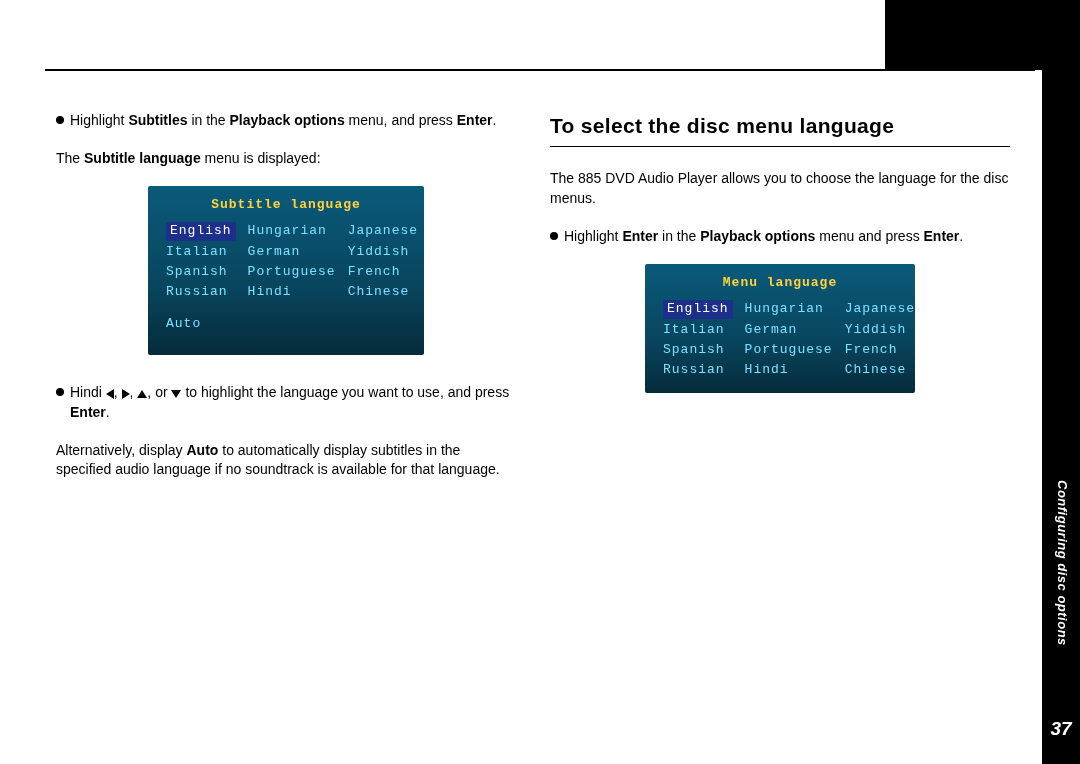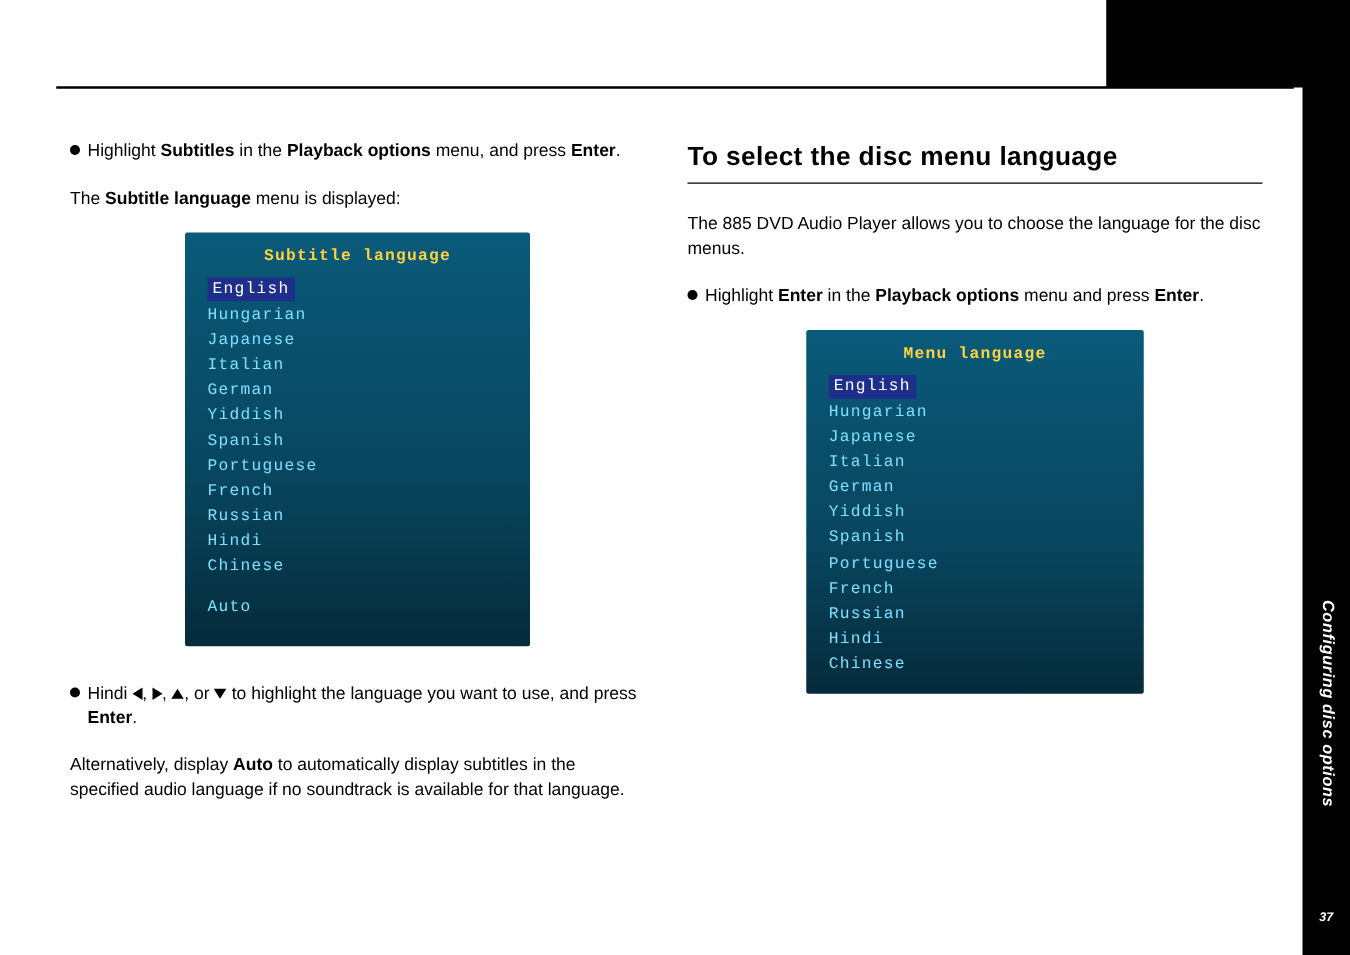--- a/index.html
+++ b/index.html
@@ -43,21 +43,21 @@
     white-space:nowrap;
     font-size:13px;
     font-style:italic;
     font-weight:bold;
     letter-spacing:0.5px;
   }
   .side-page {
     position:absolute;
     bottom:24px; right:0; left:0;
     text-align:center;
-    font-size:10px;
+    font-size:19px;
     font-weight:bold;
     font-style:italic;
   }
   .col {
     position:absolute;
     top:111px;
     width:460px;
     line-height:1.4;
   }
   .col-left { left:56px; }
@@ -97,21 +97,21 @@
   }
   .osd-outer.taller { width:276px; padding-bottom:22px; }
   .osd-title {
     text-align:center;
     color:#ffd23f;
     margin-bottom:8px;
     font-weight:bold;
   }
   .osd-grid {
     display:grid;
-    grid-template-columns: 1fr;
+    grid-template-columns: 1fr 1fr 1fr;
     column-gap:12px;
     row-gap:2px;
     padding:0 6px;
   }
   .osd-cell { white-space:nowrap; }
   .osd-sel {
     background:#1d2f8a;
     color:#fff;
     display:inline-block;
     padding:0 4px;

